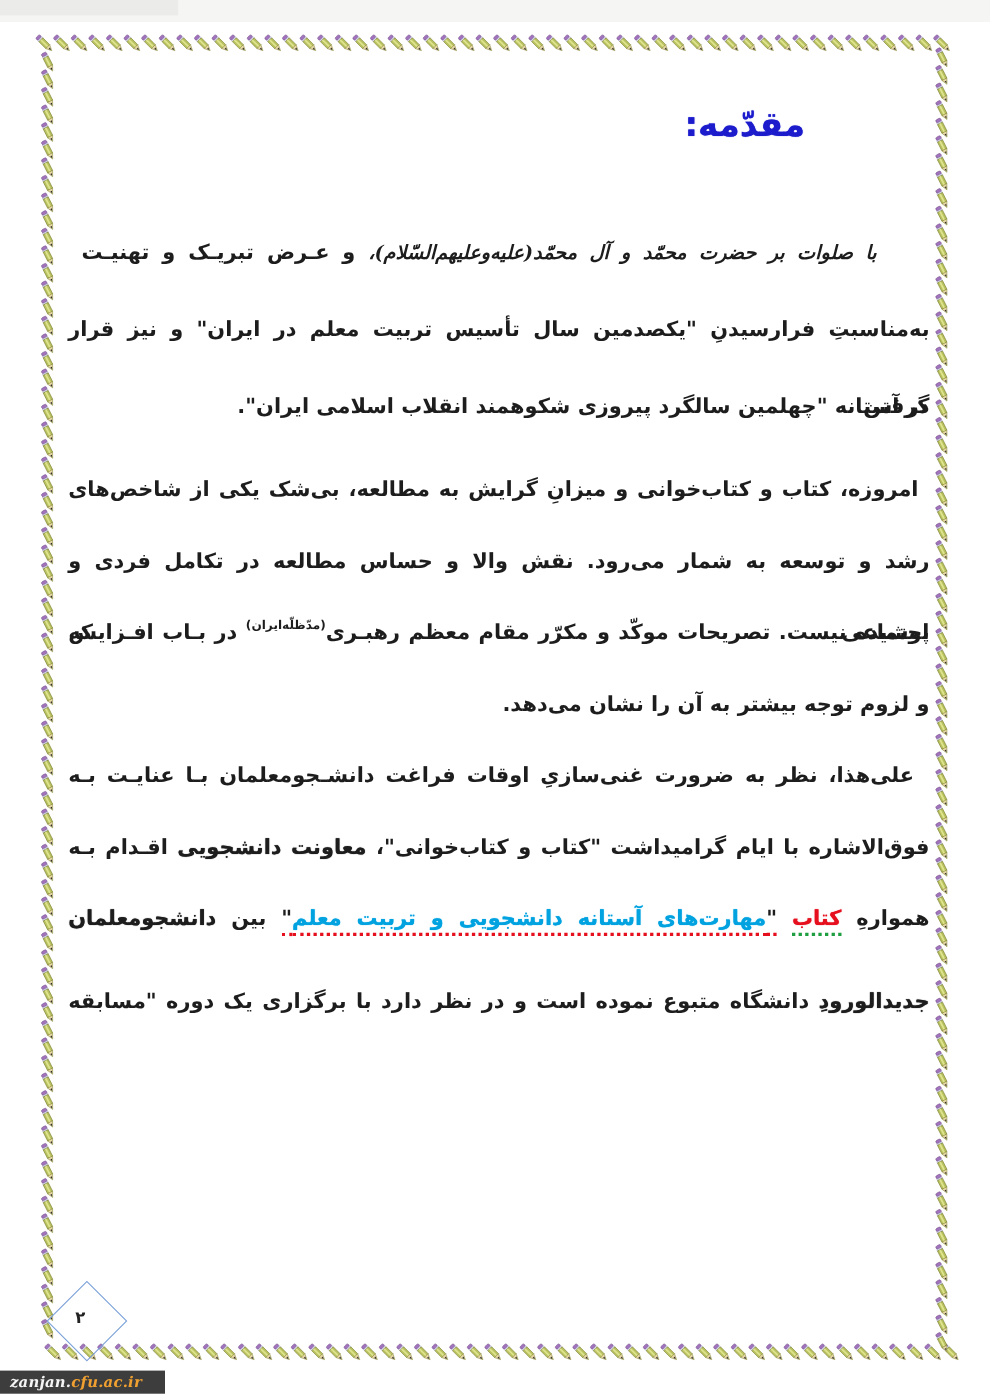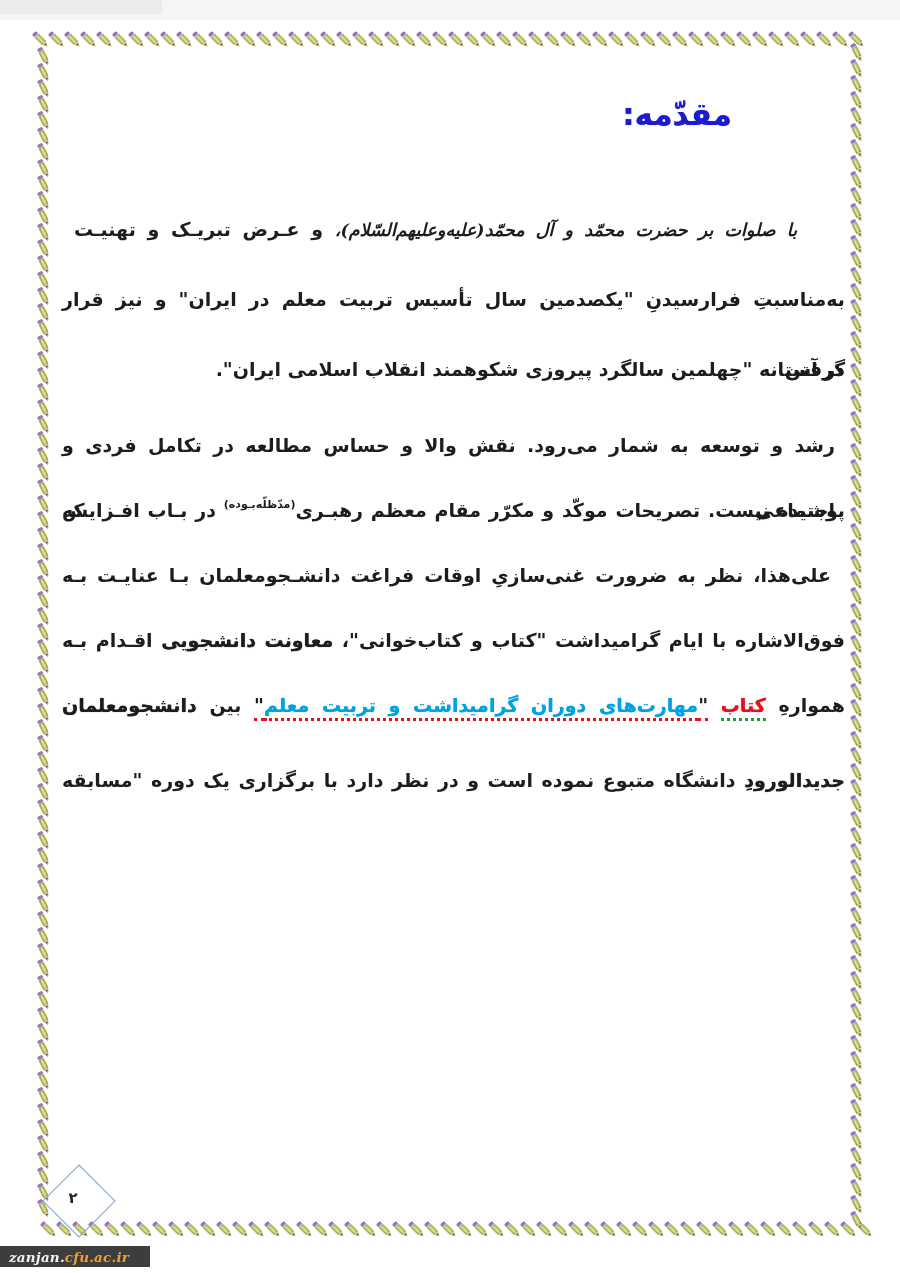--- a/index.html
+++ b/index.html
@@ -2592,27 +2592,29 @@
 
   <div class="doc-title">مقدّمه:</div>
 
   <div class="text-block">
       <div class="para para-0">
         <div class="t-line just"><span class="seg-callig">با صلوات بر حضرت محمّد و آل محمّد(علیه‌وعلیهم‌السّلام)،</span><span class="seg-normal"> و عـرض تبریـک و تهنیـت</span></div>
         <div class="t-line just"><span class="seg-normal">به‌مناسبتِ فرارسیدنِ "یکصدمین سال تأسیس تربیت معلم در ایران" و نیز قرار گرفتن</span></div>
         <div class="t-line"><span class="seg-normal">در آستانه "چهلمین سالگرد پیروزی شکوهمند انقلاب اسلامی ایران".</span></div>
       </div>
       <div class="para para-1">
+        <div class="t-line just"><span class="seg-normal">امروزه، کتاب و کتاب‌خوانی و میزانِ گرایش به مطالعه، بی‌شک یکی از شاخص‌های</span></div>
         <div class="t-line just"><span class="seg-normal">رشد و توسعه به شمار می‌رود. نقش والا و حساس مطالعه در تکامل فردی و اجتماعی که</span></div>
-        <div class="t-line just"><span class="seg-normal">پوشیده نیست. تصریحات موکّد و مکرّر مقام معظم رهبـری</span><span class="seg-sup">(مدّظلّه‌بـوده)</span><span class="seg-normal"> در بـاب افـزایش</span></div>
+        <div class="t-line just"><span class="seg-normal">پوشیده نیست. تصریحات موکّد و مکرّر مقام معظم رهبـری</span><span class="seg-sup">(مدّظلّه‌ایران)</span><span class="seg-normal"> در بـاب افـزایش</span></div>
+        <div class="t-line"><span class="seg-normal">و لزوم توجه بیشتر به آن را نشان می‌دهد.</span></div>
       </div>
       <div class="para para-2">
         <div class="t-line just"><span class="seg-normal">علی‌هذا، نظر به ضرورت غنی‌سازیِ اوقات فراغت دانشـجومعلمان بـا عنایـت بـه</span></div>
         <div class="t-line just"><span class="seg-normal">فوق‌الاشاره با ایام گرامیداشت "کتاب و کتاب‌خوانی"، </span><span class="seg-heavy">معاونت دانشجویی</span><span class="seg-normal"> اقـدام بـه</span></div>
-        <div class="t-line just"><span class="seg-normal">هموارهِ </span><span class="seg-red">کتاب</span><span class="seg-normal"> </span><span class="seg-quot">"</span><span class="seg-book">مهارت‌های دوران گرامیداشت و تربیت معلم</span><span class="seg-quot">"</span><span class="seg-normal"> بین </span><span class="seg-heavy">دانشجومعلمان</span></div>
+        <div class="t-line just"><span class="seg-normal">هموارهِ </span><span class="seg-red">کتاب</span><span class="seg-normal"> </span><span class="seg-quot">"</span><span class="seg-book">مهارت‌های آستانه دانشجویی و تربیت معلم</span><span class="seg-quot">"</span><span class="seg-normal"> بین </span><span class="seg-heavy">دانشجومعلمان</span></div>
         <div class="t-line just"><span class="seg-heavy">جدیدالورودِ</span><span class="seg-normal"> دانشگاه متبوع نموده است و در نظر دارد با برگزاری یک دوره "مسابقه</span></div>
       </div>
     </div>
 
   <div class="diamond">
     <span class="pnum">۲</span>
   </div>
 
   <div class="watermark">
     <span class="wm-white">zanjan.</span>

